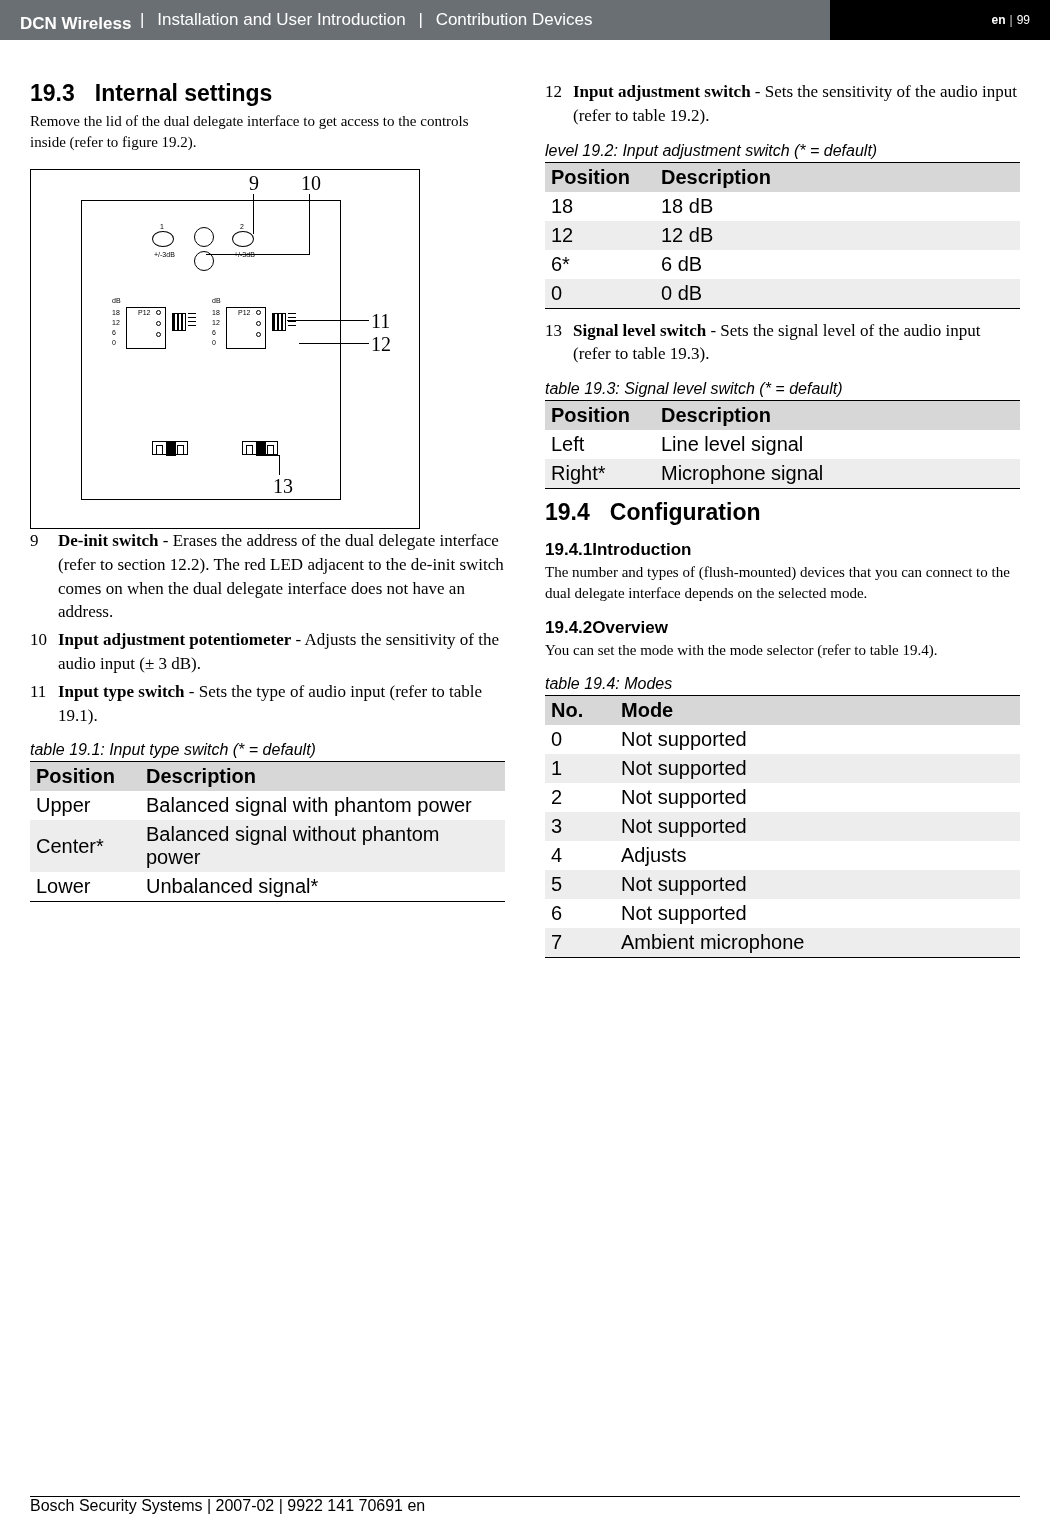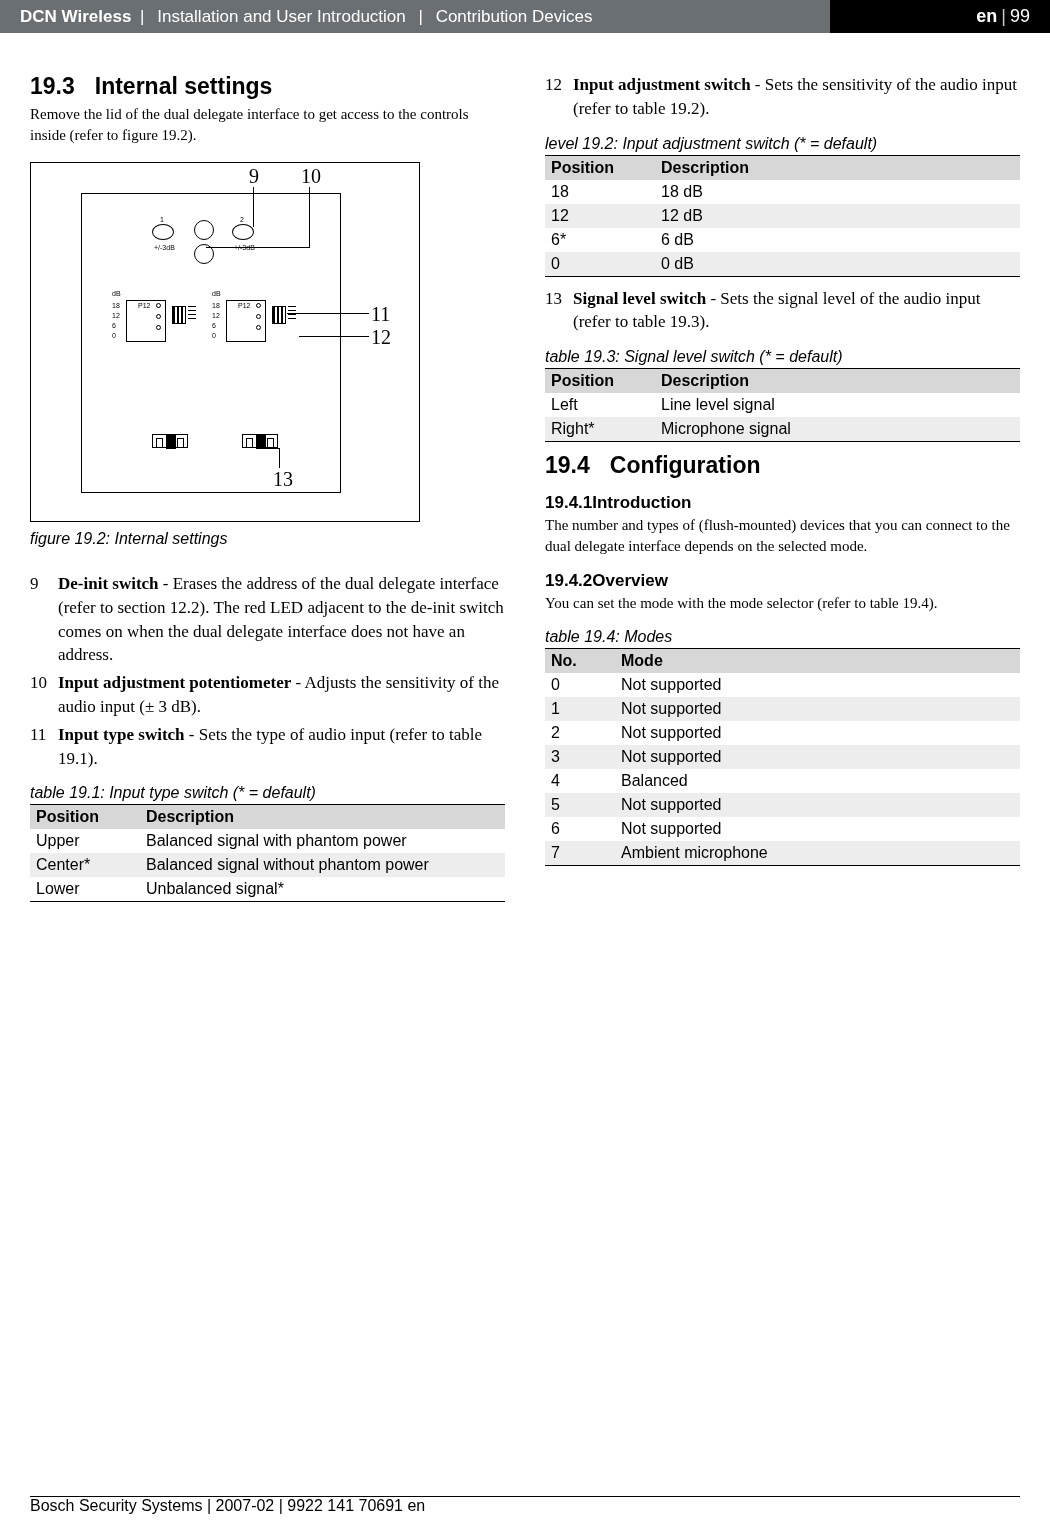--- a/index.html
+++ b/index.html
@@ -17,28 +17,28 @@
   }
   .header-left {
     background: #6a6f73;
     color: #fff;
     flex: 1;
     padding: 6px 20px;
     font-size: 17px;
     display: flex;
     align-items: center;
   }
-  .header-left b { font-weight: bold; }
+  .header-left b { font-weight: bold; margin-top: 8px; }
   .header-left span { margin: 0 4px; white-space: pre; }
   .header-right {
     width: 220px;
     background: #000;
     color: #fff;
     padding: 6px 20px;
-    font-size: 18px;
+    font-size: 12px;
     display: flex;
     justify-content: flex-end;
     align-items: center;
   }
   .header-right .en { font-weight: bold; }
   .header-right .pn { color: #ccc; margin: 0 4px; }
   .page-body {
     display: flex;
     gap: 40px;
     padding: 40px 30px 20px 30px;
@@ -81,21 +81,21 @@
   }
   .table-caption {
     font-style: italic;
     font-size: 16px;
     margin-top: 14px;
     margin-bottom: 2px;
   }
   table.data {
     border-collapse: collapse;
     width: 100%;
-    font-size: 16px;
+    font-size: 20px;
     border-top: 1px solid #000;
     border-bottom: 1px solid #000;
   }
   table.data th {
     text-align: left;
     background: #d7d7d7;
     font-weight: bold;
     padding: 3px 6px;
   }
   table.data td {
@@ -250,21 +250,20 @@
 
       <span class="callout" style="left:340px; top:140px;">11</span>
       <div class="leader" style="left:256px; top:150px; width:82px; height:1px;"></div>
       <span class="callout" style="left:340px; top:163px;">12</span>
       <div class="leader" style="left:268px; top:173px; width:70px; height:1px;"></div>
 
       <span class="callout" style="left:242px; top:305px;">13</span>
       <div class="leader" style="left:248px; top:285px; width:1px; height:20px;"></div>
       <div class="leader" style="left:230px; top:285px; width:18px; height:1px;"></div>
     </div>
-    <div class="fig-caption">figure 19.2: Internal settings</div>
 
     <ol class="num-list">
       <li>
         <span class="n">9</span>
         <span class="t"><b>De-init switch</b><span> - Erases the address of the dual delegate interface (refer to section 12.2). The red LED adjacent to the de-init switch comes on when the dual delegate interface does not have an address.</span></span>
       </li>
       <li>
         <span class="n">10</span>
         <span class="t"><b>Input adjustment potentiometer</b><span> - Adjusts the sensitivity of the audio input (± 3 dB).</span></span>
       </li>
@@ -388,21 +387,21 @@
       <tr>
             <td>2</td>
             <td>Not supported</td>
           </tr>
       <tr class="alt">
             <td>3</td>
             <td>Not supported</td>
           </tr>
       <tr>
             <td>4</td>
-            <td>Balanced</td>
+            <td>Adjusts</td>
           </tr>
       <tr class="alt">
             <td>5</td>
             <td>Not supported</td>
           </tr>
       <tr>
             <td>6</td>
             <td>Not supported</td>
           </tr>
       <tr class="alt">

